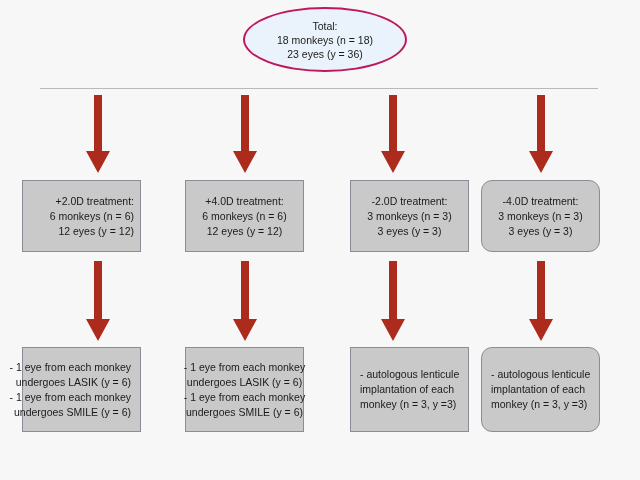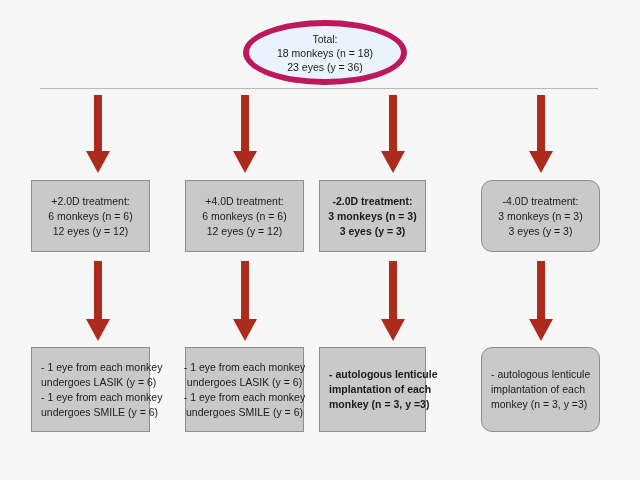--- a/index.html
+++ b/index.html
@@ -16,26 +16,26 @@
   #flowchart {
     position: relative;
     width: 640px;
     height: 480px;
   }
 
   
   .total-ellipse {
     position: absolute;
     left: 243px;
-    top: 20px;
+    top: 7px;
     width: 164px;
     height: 65px;
     border-radius: 50%;
     background: #eaf3fb;
-    border: 6px solid #be185d;
+    border: 2px solid #be185d;
     box-sizing: border-box;
     display: flex;
     flex-direction: column;
     align-items: center;
     justify-content: center;
     line-height: 14px;
   }
   .total-ellipse .ln {
     font-size: 10.5px;
     color: #1a1a1a;
@@ -78,23 +78,23 @@
   .row2 {
     top: 180px;
     height: 72px;
     padding: 0 6px;
   }
   .row3 {
     top: 347px;
     height: 85px;
     padding: 0 9px;
   }
-  .col1 { left: 31px;  width: 119px; }
+  .col1 { left: 22px;  width: 119px; align-items: flex-end; }
   .col2 { left: 185px; width: 119px; align-items: center; }
-  .col3 { left: 319px; width: 107px; font-weight: bold; }
+  .col3 { left: 350px; width: 119px; }
   .col4 { left: 481px; width: 119px; border-radius: 11px; }
 
   
   .arrow {
     position: absolute;
     width: 26px;
   }
   .arrow svg { display: block; }
   .arrow-top    { top: 95px;  height: 78px; }
   .arrow-bottom { top: 261px; height: 80px; }

